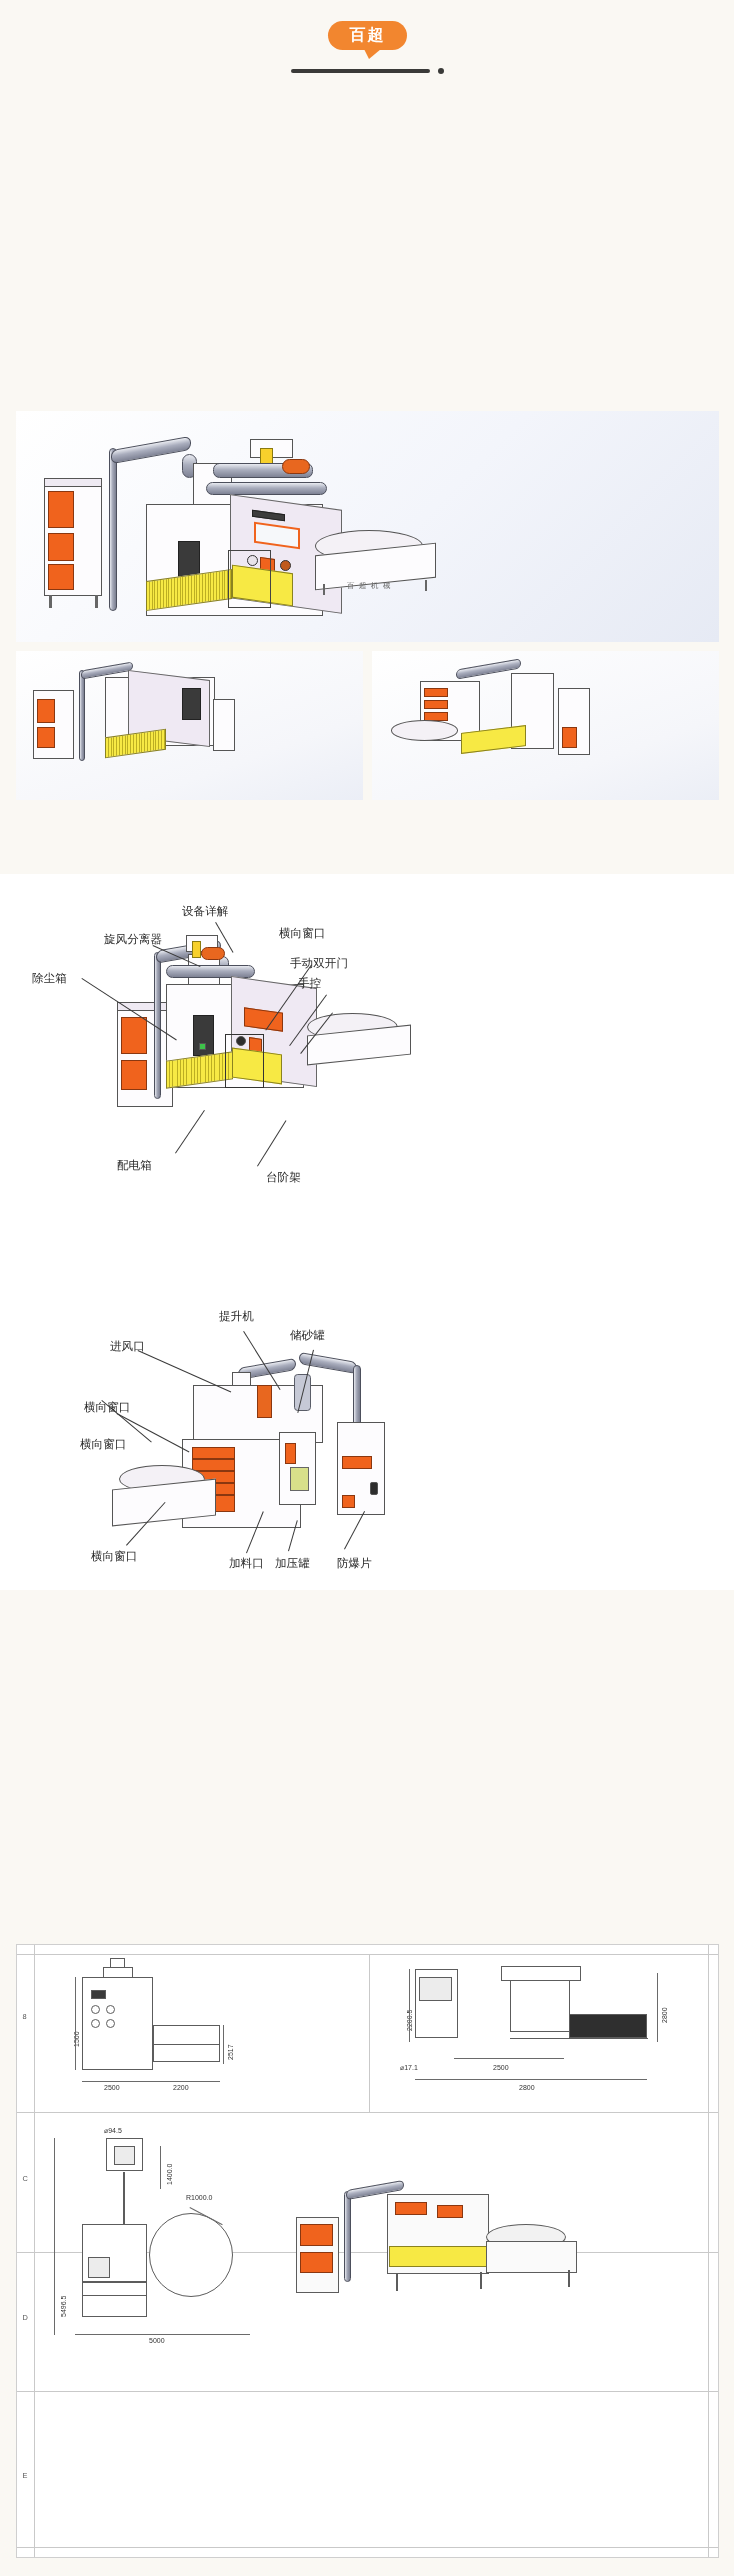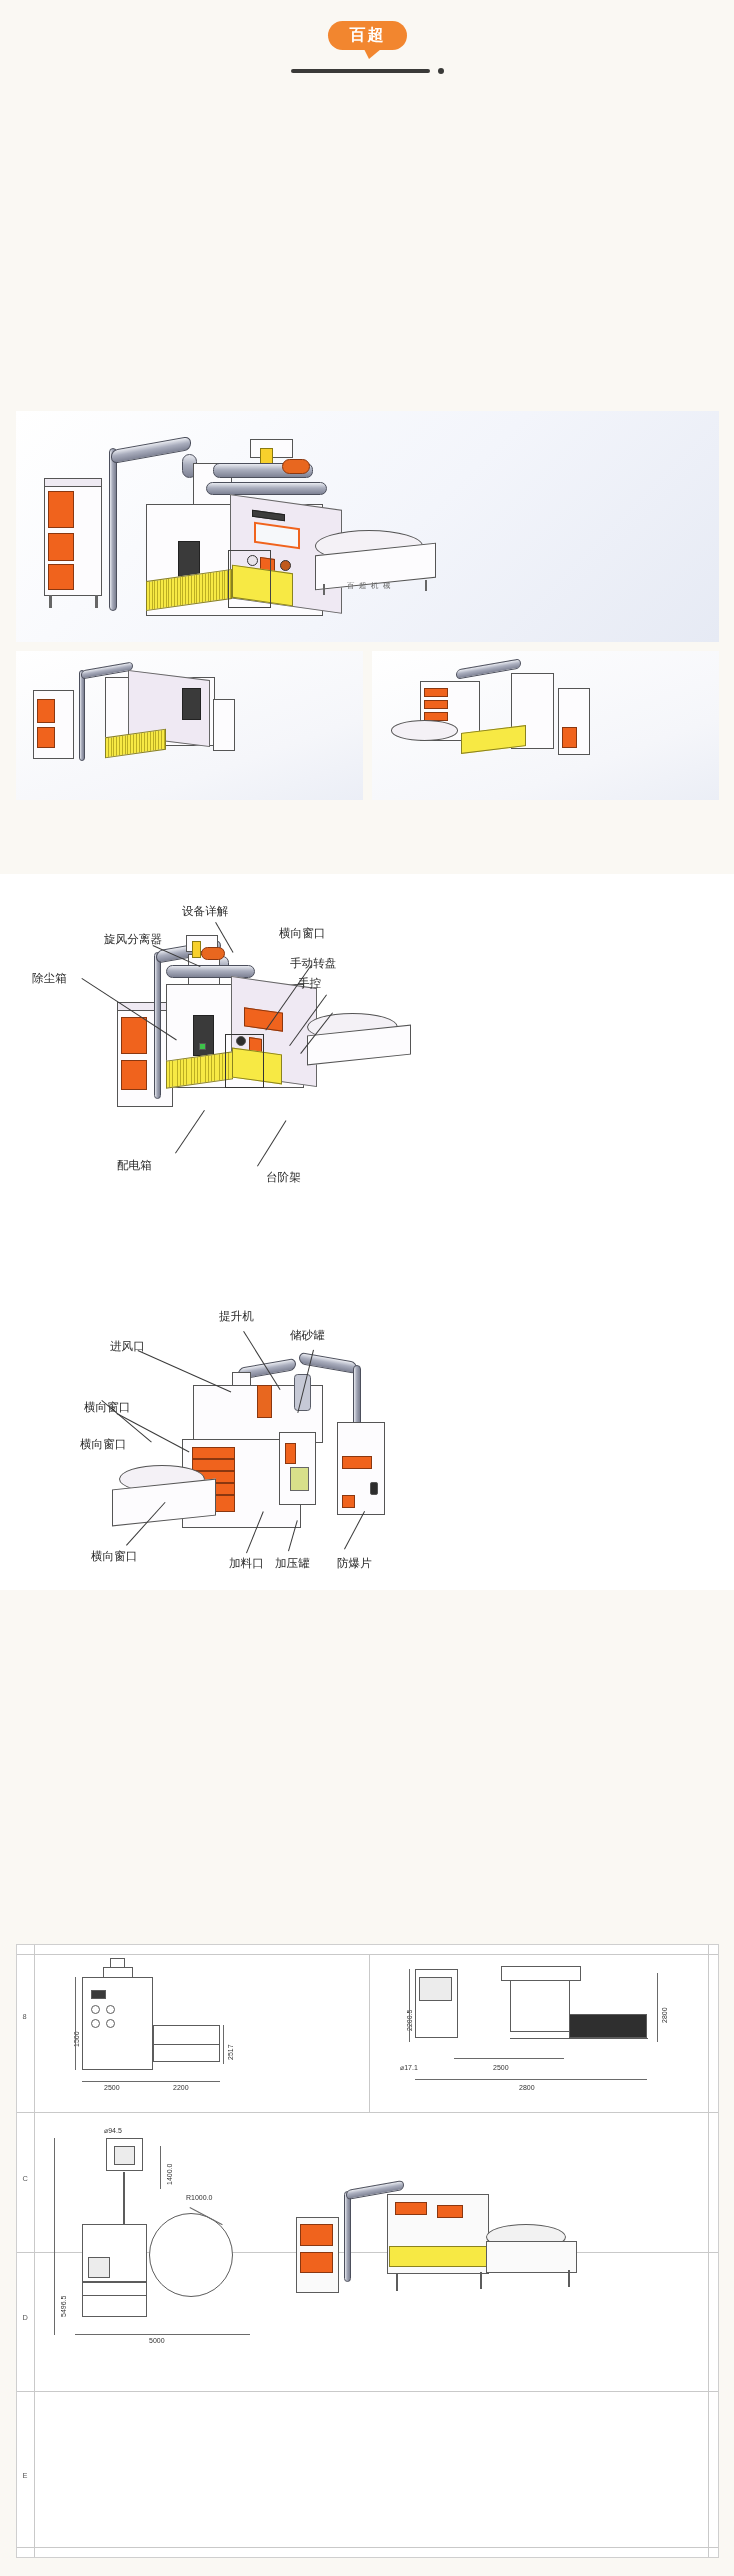--- a/index.html
+++ b/index.html
@@ -201,21 +201,21 @@
   <div class="leader" style="left:312px;top:91px;width:80px;transform:rotate(125deg);"></div>
   <div class="leader" style="left:327px;top:121px;width:63px;transform:rotate(126deg);"></div>
   <div class="leader" style="left:333px;top:139px;width:52px;transform:rotate(128deg);"></div>
   <div class="leader" style="left:175px;top:279px;width:52px;transform:rotate(-56deg);"></div>
   <div class="leader" style="left:257px;top:292px;width:54px;transform:rotate(-58deg);"></div>
 
   <div class="callout" style="left:32px;top:97px;">除尘箱</div>
   <div class="callout" style="left:104px;top:58px;">旋风分离器</div>
   <div class="callout" style="left:182px;top:30px;">设备详解</div>
   <div class="callout" style="left:279px;top:52px;">横向窗口</div>
-  <div class="callout" style="left:290px;top:82px;">手动转盘</div>
+  <div class="callout" style="left:290px;top:82px;">手动双开门</div>
   <div class="callout" style="left:298px;top:102px;">手控</div>
   <div class="callout" style="left:117px;top:284px;">配电箱</div>
   <div class="callout" style="left:266px;top:296px;">台阶架</div>
 </div>
 
 <div class="diagram-band band2">
   <div class="pipe skew" style="left:238px;top:80px;width:58px;height:12px;"></div>
   <div class="pipe skew2" style="left:299px;top:74px;width:58px;height:12px;"></div>
   <div class="pipev" style="left:353px;top:82px;width:8.4px;height:82px;"></div>
   <div class="box white" style="left:232px;top:89px;width:18.6px;height:30px;"></div>

